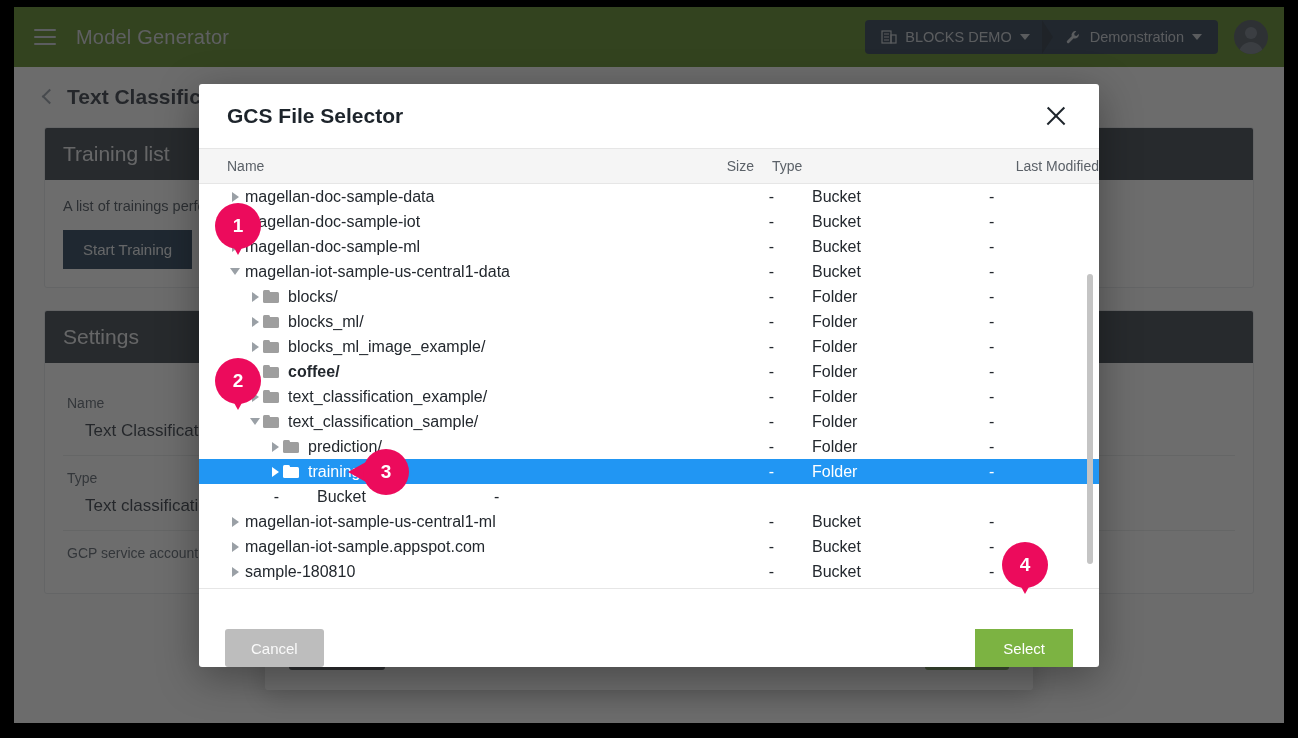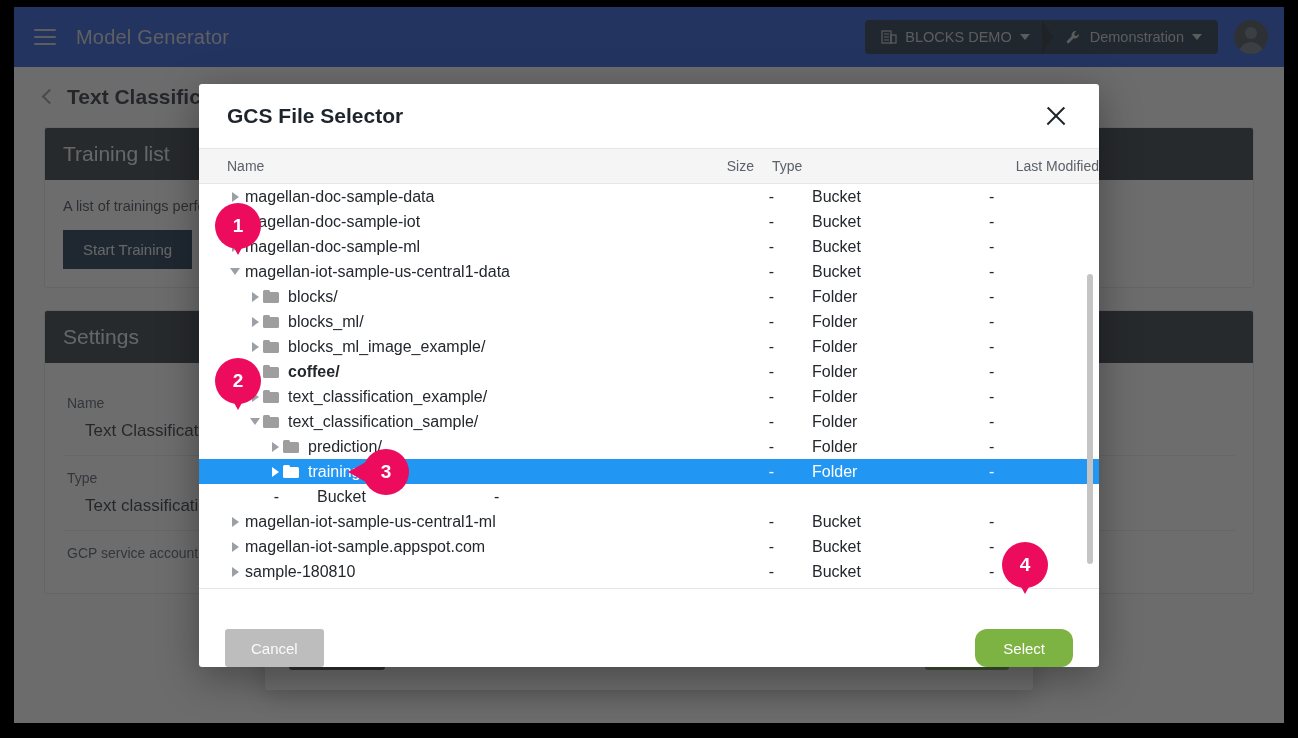--- a/index.html
+++ b/index.html
@@ -21,21 +21,21 @@
   #app {
     position: absolute;
     left: 14px; top: 7px;
     width: 1270px; height: 716px;
     background: #fbfbfb;
     overflow: hidden;
   }
   #topbar {
     position: absolute; left: 0; top: 0;
     width: 1270px; height: 60px;
-    background: #1d4ed8;
+    background: #4d7c0f;
     display: flex; align-items: center;
   }
   .hamburger {
     margin-left: 20px;
     width: 22px; height: 16px;
     display: flex; flex-direction: column; justify-content: space-between;
   }
   .hamburger i { display: block; height: 2px; background: #c8ccd2; border-radius: 1px; }
   #apptitle {
     margin-left: 20px;
@@ -280,21 +280,21 @@
   #cancel-btn {
     background: #bdbdbd; color: #fafafa;
     border: none; border-radius: 3px;
     font-size: 15px;
     padding: 0 26px; height: 38px;
     cursor: pointer;
   }
   #select-btn {
     margin-left: auto;
     background: #7cb342; color: #ffffff;
-    border: none; border-radius: 12px;
+    border: none; border-radius: 0;
     font-size: 15px;
     padding: 0 28px; height: 38px;
     cursor: pointer;
   }
 
   
   .pin {
     position: absolute;
     width: 46px; height: 46px;
     z-index: 50;

